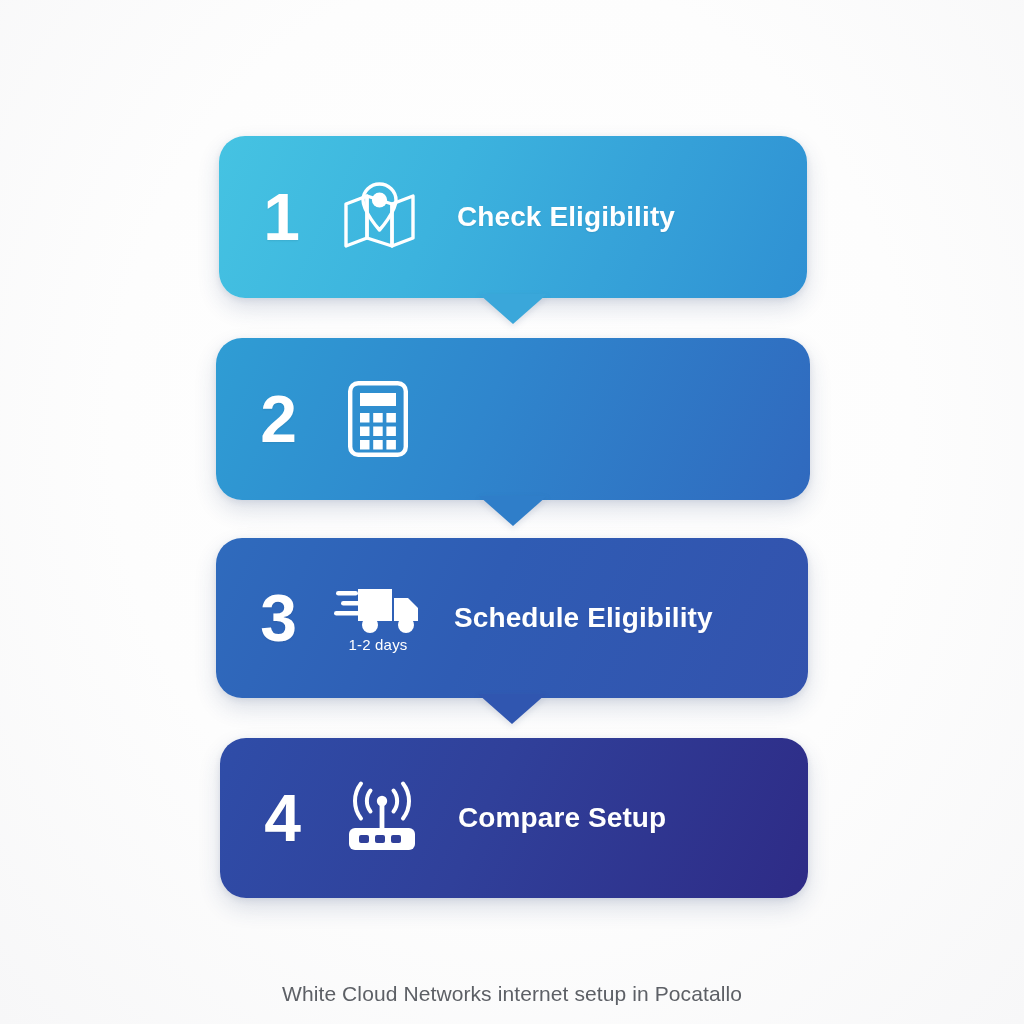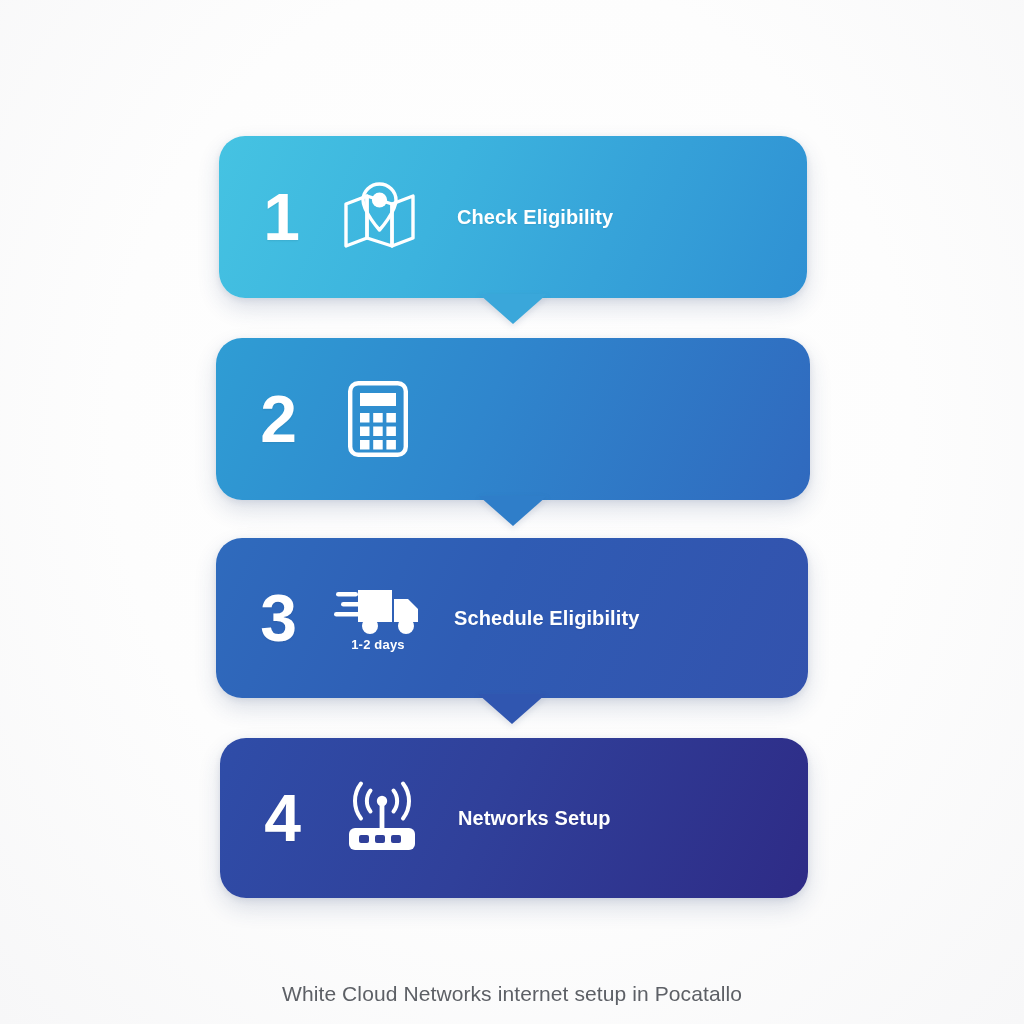--- a/index.html
+++ b/index.html
@@ -96,30 +96,30 @@
     display: flex;
     flex-direction: column;
     align-items: center;
     justify-content: center;
     color: #ffffff;
   }
   .step-icon svg { display: block; }
 
   .icon-sublabel {
     color: #ffffff;
-    font-size: 13px;
-    font-weight: bold;
+    font-size: 15px;
+    font-weight: normal;
     margin-top: 1px;
     letter-spacing: 0.2px;
     white-space: nowrap;
   }
 
   .step-label {
     color: #ffffff;
-    font-size: 20px;
+    font-size: 28px;
     font-weight: bold;
     letter-spacing: 0.1px;
     margin-left: 24px;
     white-space: nowrap;
     text-shadow: 0 1px 2px rgba(0,0,0,0.07);
   }
 
   .caption {
     position: absolute;
     left: 0;
@@ -206,19 +206,19 @@
           <path d="M50.5 10.5 A17 17 0 0 1 50.5 31.5" stroke="#ffffff" stroke-width="4" stroke-linecap="round" fill="none"></path>
           <path d="M18 3.5 A28.5 28.5 0 0 0 18 38.5" stroke="#ffffff" stroke-width="4" stroke-linecap="round" fill="none"></path>
           <path d="M60 3.5 A28.5 28.5 0 0 1 60 38.5" stroke="#ffffff" stroke-width="4" stroke-linecap="round" fill="none"></path>
           <rect x="36.6" y="22" width="4.8" height="26" fill="#ffffff"></rect>
           <rect x="6" y="48" width="66" height="22" rx="6" fill="#ffffff"></rect>
           <rect x="16" y="55" width="10" height="8" rx="2" fill="#30409a"></rect>
           <rect x="32" y="55" width="10" height="8" rx="2" fill="#30409a"></rect>
           <rect x="48" y="55" width="10" height="8" rx="2" fill="#30409a"></rect>
         </svg>
       </div>
-      <div class="step-label">Networks Setup</div>
+      <div class="step-label">Compare Setup</div>
     </div>
 
   </div>
 
   <div class="caption">White Cloud Networks internet setup in Pocatallo</div>
 </div>
 
 </body></html>

